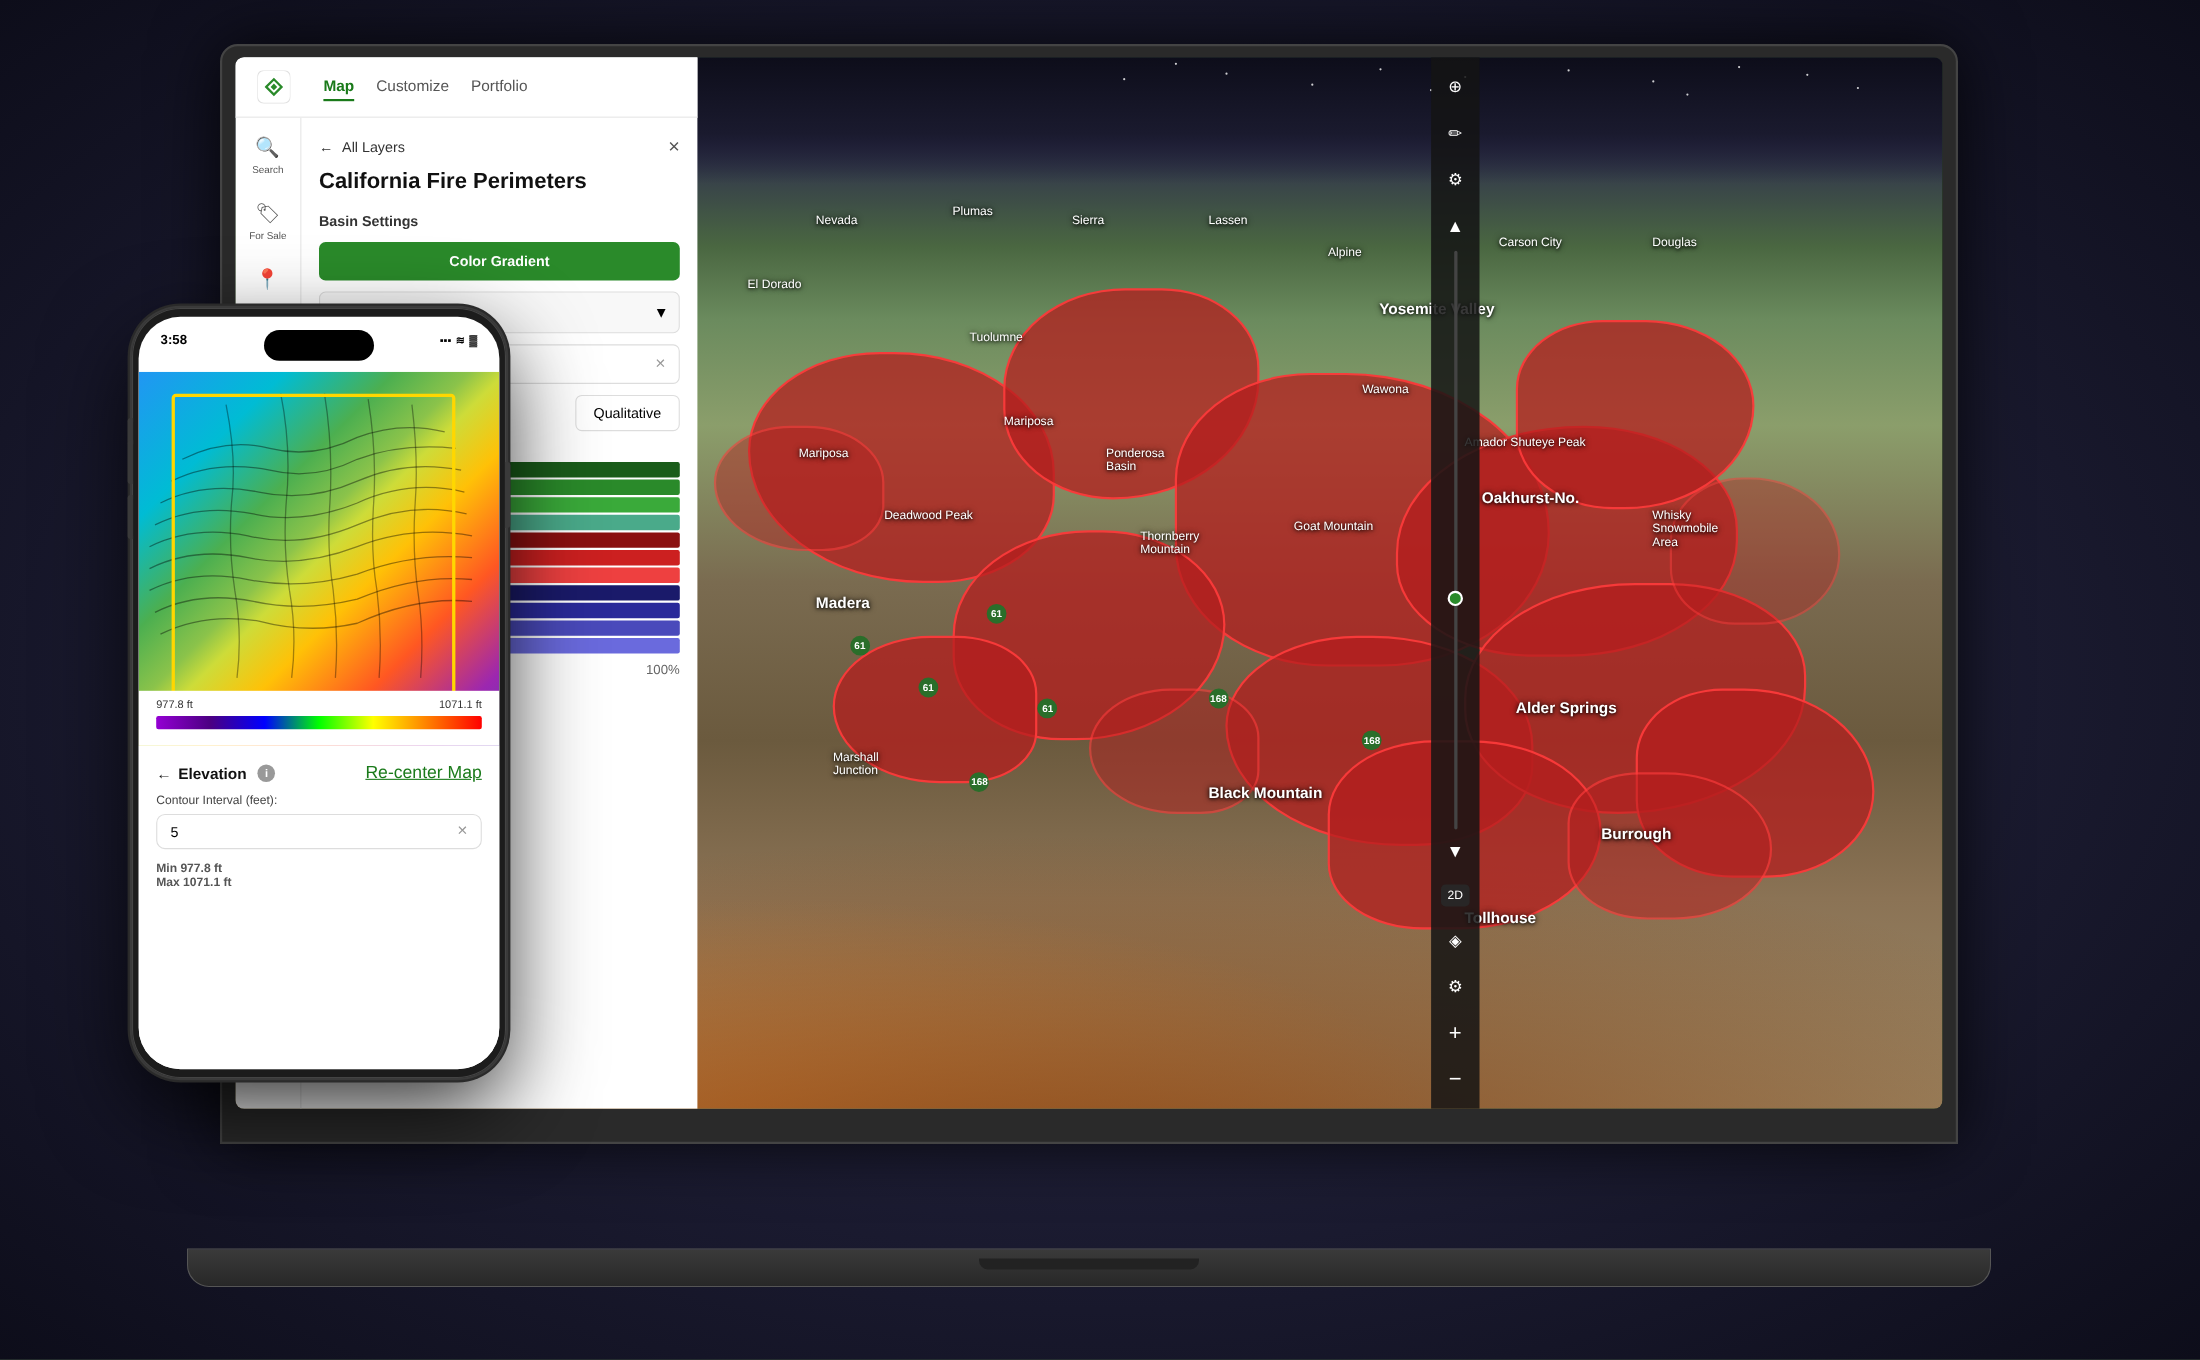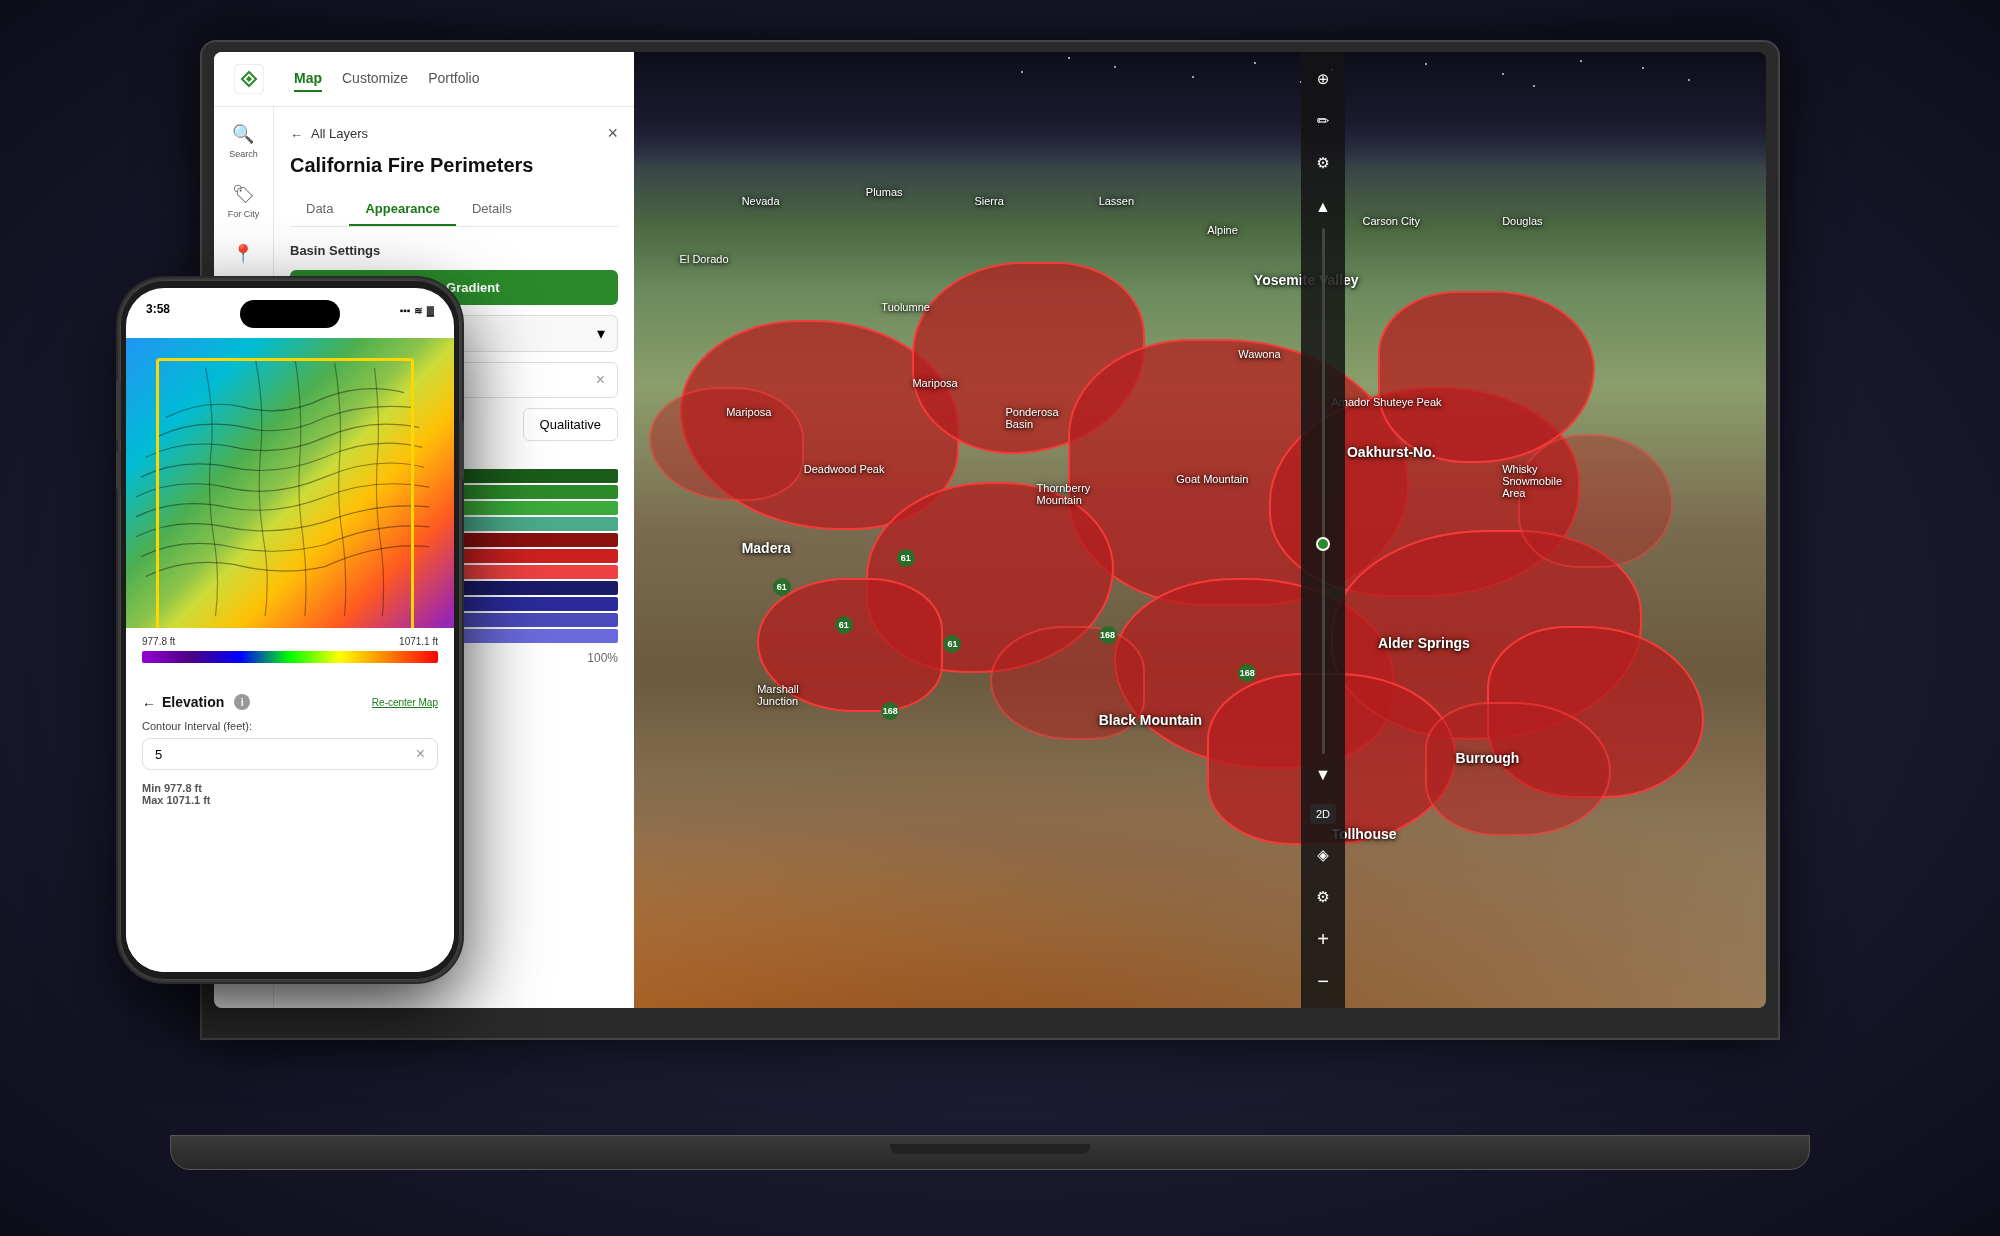--- a/index.html
+++ b/index.html
@@ -556,21 +556,21 @@
       display: inline-flex;
       align-items: center;
       justify-content: center;
       font-size: 10px;
       color: white;
       margin-left: 4px;
     }
 
     .recenter-link {
       color: #1a7a1a;
-      font-size: 10px;
+      font-size: 16px;
       text-decoration: underline;
     }
 
     .phone-contour-label {
       font-size: 11px;
       color: #444;
       margin-bottom: 6px;
     }
 
     .phone-input-row {
@@ -852,42 +852,37 @@
 
           <div class="panel-content">
 
             <div class="sidebar">
               <div class="sidebar-item">
                 <span class="icon">🔍</span>
                 <span class="label">Search</span>
               </div>
               <div class="sidebar-item">
                 <span class="icon">🏷</span>
-                <span class="label">For City</span>
+                <span class="label">For Sale</span>
               </div>
               <div class="sidebar-item">
                 <span class="icon">📍</span>
               </div>
             </div>
 
             <div class="layer-panel">
 
               <div class="back-btn">
                 <span>←</span>
                 <span>All Layers</span>
                 <span style="margin-left:auto;cursor:pointer;font-size:18px;color:#555;">×</span>
               </div>
 
               <div class="panel-title">California Fire Perimeters</div>
 
-              <div class="panel-tabs">
-                <div class="panel-tab">Data</div>
-                <div class="panel-tab active">Appearance</div>
-                <div class="panel-tab">Details</div>
-              </div>
 
               <div class="fill-settings-label">Basin Settings</div>
 
               <button class="color-gradient-btn">
                 <span>Color Gradient</span>
               </button>
 
               <div class="dropdown-row">
                 <span>▾</span>
               </div>

